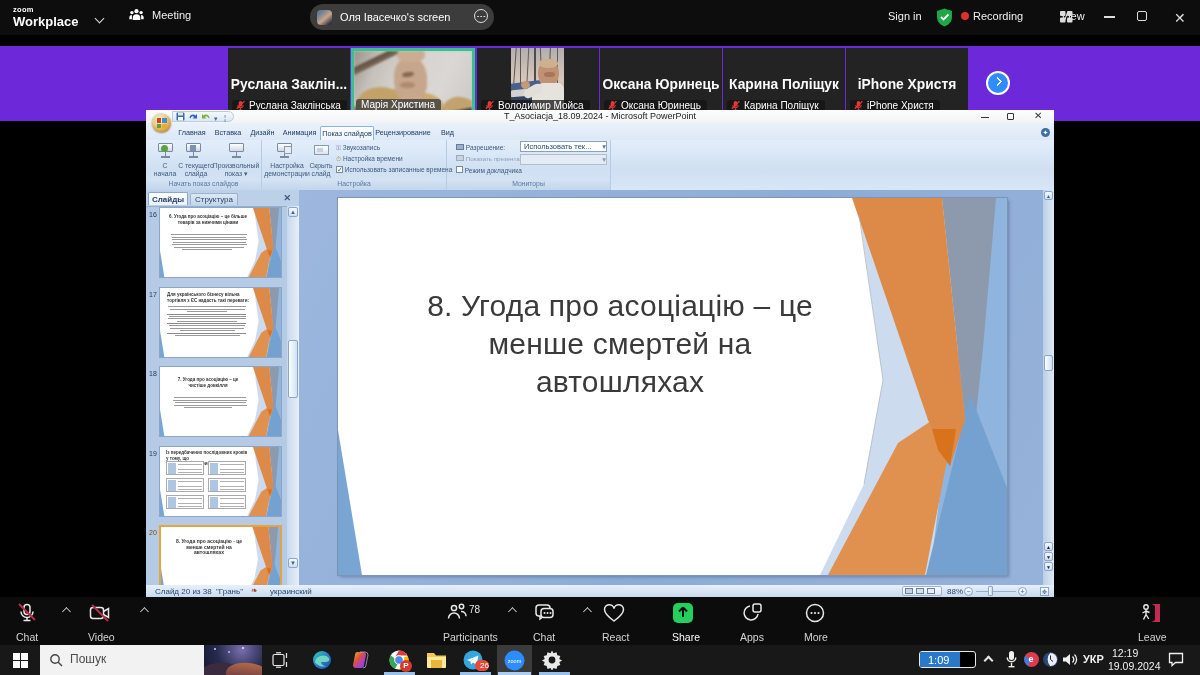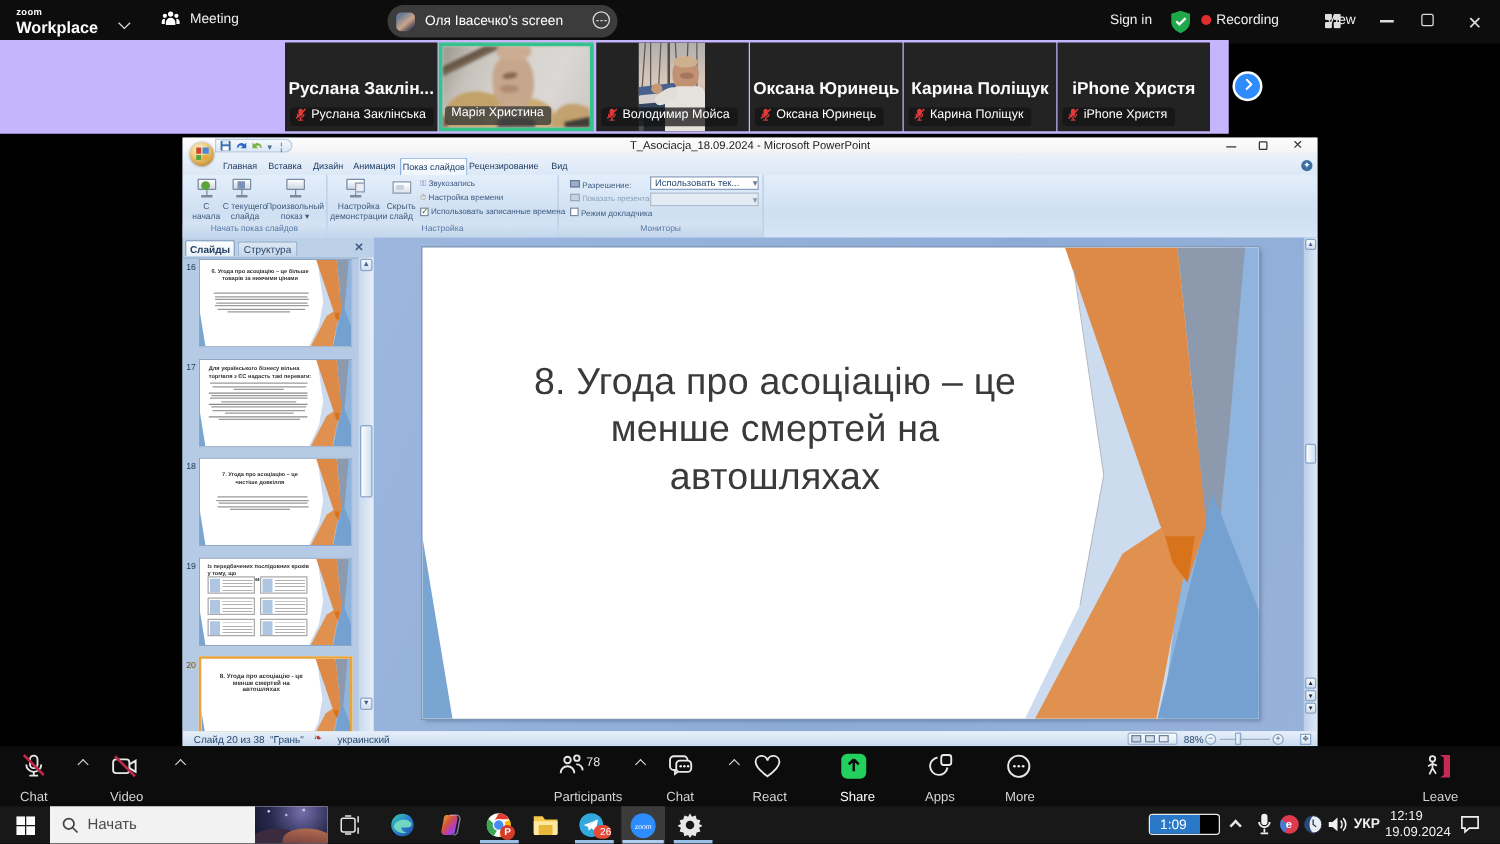--- a/index.html
+++ b/index.html
@@ -20,21 +20,21 @@
 #pill .dots{position:absolute;right:6px;top:5px;width:14px;height:14px;border:1.2px solid #ddd;border-radius:50%}
 #pill .dots:before{content:"";position:absolute;left:2px;top:5.5px;width:1.8px;height:1.8px;border-radius:50%;background:#ddd;box-shadow:3.2px 0 0 #ddd,6.4px 0 0 #ddd}
 #signin{position:absolute;left:888px;top:10px;font-size:11px;color:#f0f0f0}
 #rec{position:absolute;left:961px;top:12px;width:8px;height:8px;border-radius:50%;background:#e02d2d}
 #rectxt{position:absolute;left:973px;top:10px;font-size:11px;color:#f0f0f0}
 #viewtxt{position:absolute;left:1061px;top:10px;font-size:11px;color:#f0f0f0}
 #winmin{position:absolute;left:1104px;top:16px;width:11px;height:1.6px;background:#ddd}
 #winmax{position:absolute;left:1137px;top:11px;width:10px;height:10px;border:1.4px solid #ddd;border-radius:2px}
 #winclose{position:absolute;left:1174px;top:10px;font-size:14px;color:#ddd;font-weight:400}
 
-#strip{position:absolute;left:0;top:32px;width:983px;height:75px;background:#c4b5fd}
+#strip{position:absolute;left:0;top:46px;width:1200px;height:75px;background:#6d28d9}
 .tile{position:absolute;top:2px;height:71px;width:122px;background:#232323;overflow:hidden}
 .tile .big{position:absolute;left:0;right:0;top:29px;text-align:center;font-size:13.8px;font-weight:bold;color:#fbfbfb;white-space:nowrap;overflow:hidden}
 .lbl{position:absolute;left:4px;bottom:4px;height:15px;background:rgba(20,20,20,.75);border-radius:3px;display:flex;align-items:flex-start;padding:0 6px 0 4px;white-space:nowrap}
 .lbl .t{font-size:10px;color:#fff;margin-left:4px}
 .micoff{width:9px;height:11px;position:relative;flex:0 0 auto}
 
 #ppt{position:absolute;left:146px;top:110px;width:908px;height:487px;background:#d6e4f5;overflow:hidden}
 #ptitle{position:absolute;left:0;top:0;width:908px;height:13px;background:linear-gradient(#fdfdfd,#f2f3f5);color:#1a1a1a;font-size:9px;text-align:center;line-height:13px}
 #ptc{position:absolute;right:10px;top:2px;width:70px;height:9px}
 #ptabs{position:absolute;left:0;top:13px;width:908px;height:17px;background:linear-gradient(#eaf1fb,#dce8f6)}
@@ -578,21 +578,21 @@
           <rect x="8" y="0" width="7" height="7"></rect>
           <rect x="0" y="8" width="7" height="7"></rect>
           <rect x="8" y="8" width="7" height="7"></rect>
         </g>
       </svg>
     <div id="searchbox">
       <svg class="abs" style="left:9px;top:8px" width="14" height="14" viewBox="0 0 14 14">
           <circle cx="6" cy="6" r="4.2" stroke="#444" stroke-width="1.4" fill="none"></circle>
           <line x1="9.2" y1="9.2" x2="13" y2="13" stroke="#444" stroke-width="1.4"></line>
         </svg>
-      <span style="position:absolute;left:30px;top:7px;font-size:12px;color:#4a4a4a">Начать</span>
+      <span style="position:absolute;left:30px;top:7px;font-size:12px;color:#4a4a4a">Пошук</span>
       <div class="abs" style="right:0;top:0;width:58px;height:30px;background:radial-gradient(circle at 65% 15%,#7a6fae 0%,#4a4878 30%,#272a4e 55%,#15172e 100%);overflow:hidden">
         <div class="abs" style="left:-6px;bottom:-8px;width:40px;height:20px;background:#3a2b3e;border-radius:50% 50% 0 0;transform:rotate(-8deg)"></div>
         <div class="abs" style="right:-8px;bottom:-10px;width:44px;height:22px;background:linear-gradient(#b06a4a,#5a2c3e);border-radius:50% 50% 0 0;transform:rotate(6deg)"></div>
         <div class="abs" style="left:10px;top:3px;width:2px;height:2px;background:#cfd4ff;border-radius:50%"></div>
         <div class="abs" style="left:24px;top:6px;width:1.5px;height:1.5px;background:#aab2ef;border-radius:50%"></div>
         <div class="abs" style="left:38px;top:2px;width:1.5px;height:1.5px;background:#ccd"></div>
       </div>
     </div>
     <svg class="abs" style="left:272px;top:7px" width="17" height="16" viewBox="0 0 17 16">
         <g stroke="#e8e8e8" stroke-width="1.2" fill="none">

